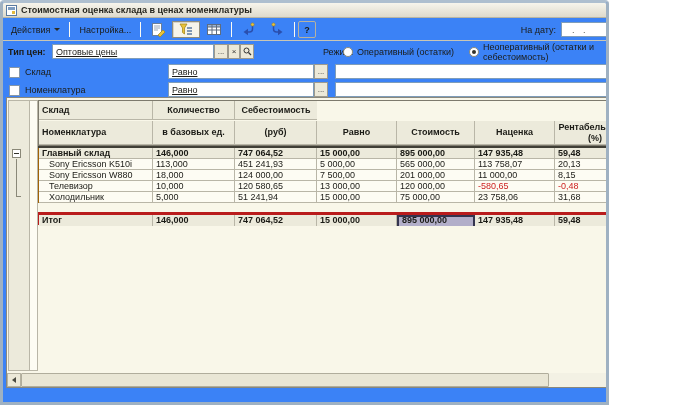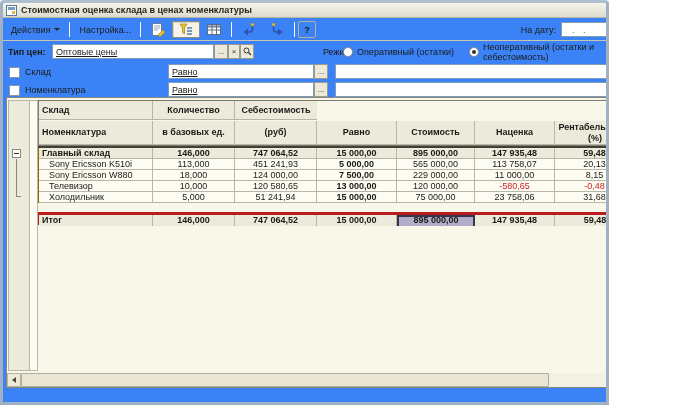--- a/index.html
+++ b/index.html
@@ -61,22 +61,22 @@
               border:1px solid #8a8878; }
   .expander i { position:absolute; left:1px; top:3px; width:5px; height:1px; background:#33332a; }
   .tree-vline { position:absolute; left:9px; top:61px; width:1px; height:38px; background:#8a8878; }
   .tree-hook { position:absolute; left:9px; top:98px; width:5px; height:1px; background:#8a8878; }
 
   .grid { position:absolute; left:31px; top:2px; width:596px; }
   .grow { display:flex; width:596px; }
   .cell { border-right:1px solid #b9b6a7; border-bottom:1px solid #b9b6a7; height:100%;
           padding:0 3px; overflow:hidden; white-space:nowrap; flex:0 0 auto; }
   .c-name { width:114px; } .c-qty { width:82px; } .c-cost { width:82px; }
-  .c-price { width:80px;font-weight:bold; } .c-amt { width:78px; } .c-mk { width:80px; } .c-prof { width:80px; }
-  .num { text-align:center; }
+  .c-price { width:80px; } .c-amt { width:78px; } .c-mk { width:80px; } .c-prof { width:80px; }
+  .num { text-align:left; }
   .thead { border:1px solid #7d7a6d; width:596px; }
   .thead .grow { width:594px; }
   .thead .cell { background:#eceadb; font-weight:bold; }
   .h1 { height:19px; line-height:18px; }
   .h2 { height:25px; line-height:11px; padding-top:1px; }
   .h2 .cell, .h1 .cell { display:flex; flex-direction:column; justify-content:center; }
   .ctr { text-align:right; align-items:center; }
   .h1 .c-name { justify-content:flex-start; flex-direction:row; align-items:center; }
   .h2 .c-name { justify-content:center; }
   .c-group { width:318px; text-align:center; border-right:none; }
@@ -298,21 +298,21 @@
         <div class="cell c-price num">5 000,00</div>
         <div class="cell c-amt num">565 000,00</div>
         <div class="cell c-mk num">113 758,07</div>
         <div class="cell c-prof num">20,13</div>
       </div>
       <div class="grow drow">
         <div class="cell c-name indent">Sony Ericsson W880</div>
         <div class="cell c-qty num">18,000</div>
         <div class="cell c-cost num">124 000,00</div>
         <div class="cell c-price num">7 500,00</div>
-        <div class="cell c-amt num">229 000,00</div>
+        <div class="cell c-amt num">201 000,00</div>
         <div class="cell c-mk num">11 000,00</div>
         <div class="cell c-prof num">8,15</div>
       </div>
       <div class="grow drow">
         <div class="cell c-name indent">Телевизор</div>
         <div class="cell c-qty num">10,000</div>
         <div class="cell c-cost num">120 580,65</div>
         <div class="cell c-price num">13 000,00</div>
         <div class="cell c-amt num">120 000,00</div>
         <div class="cell c-mk num neg">-580,65</div>

